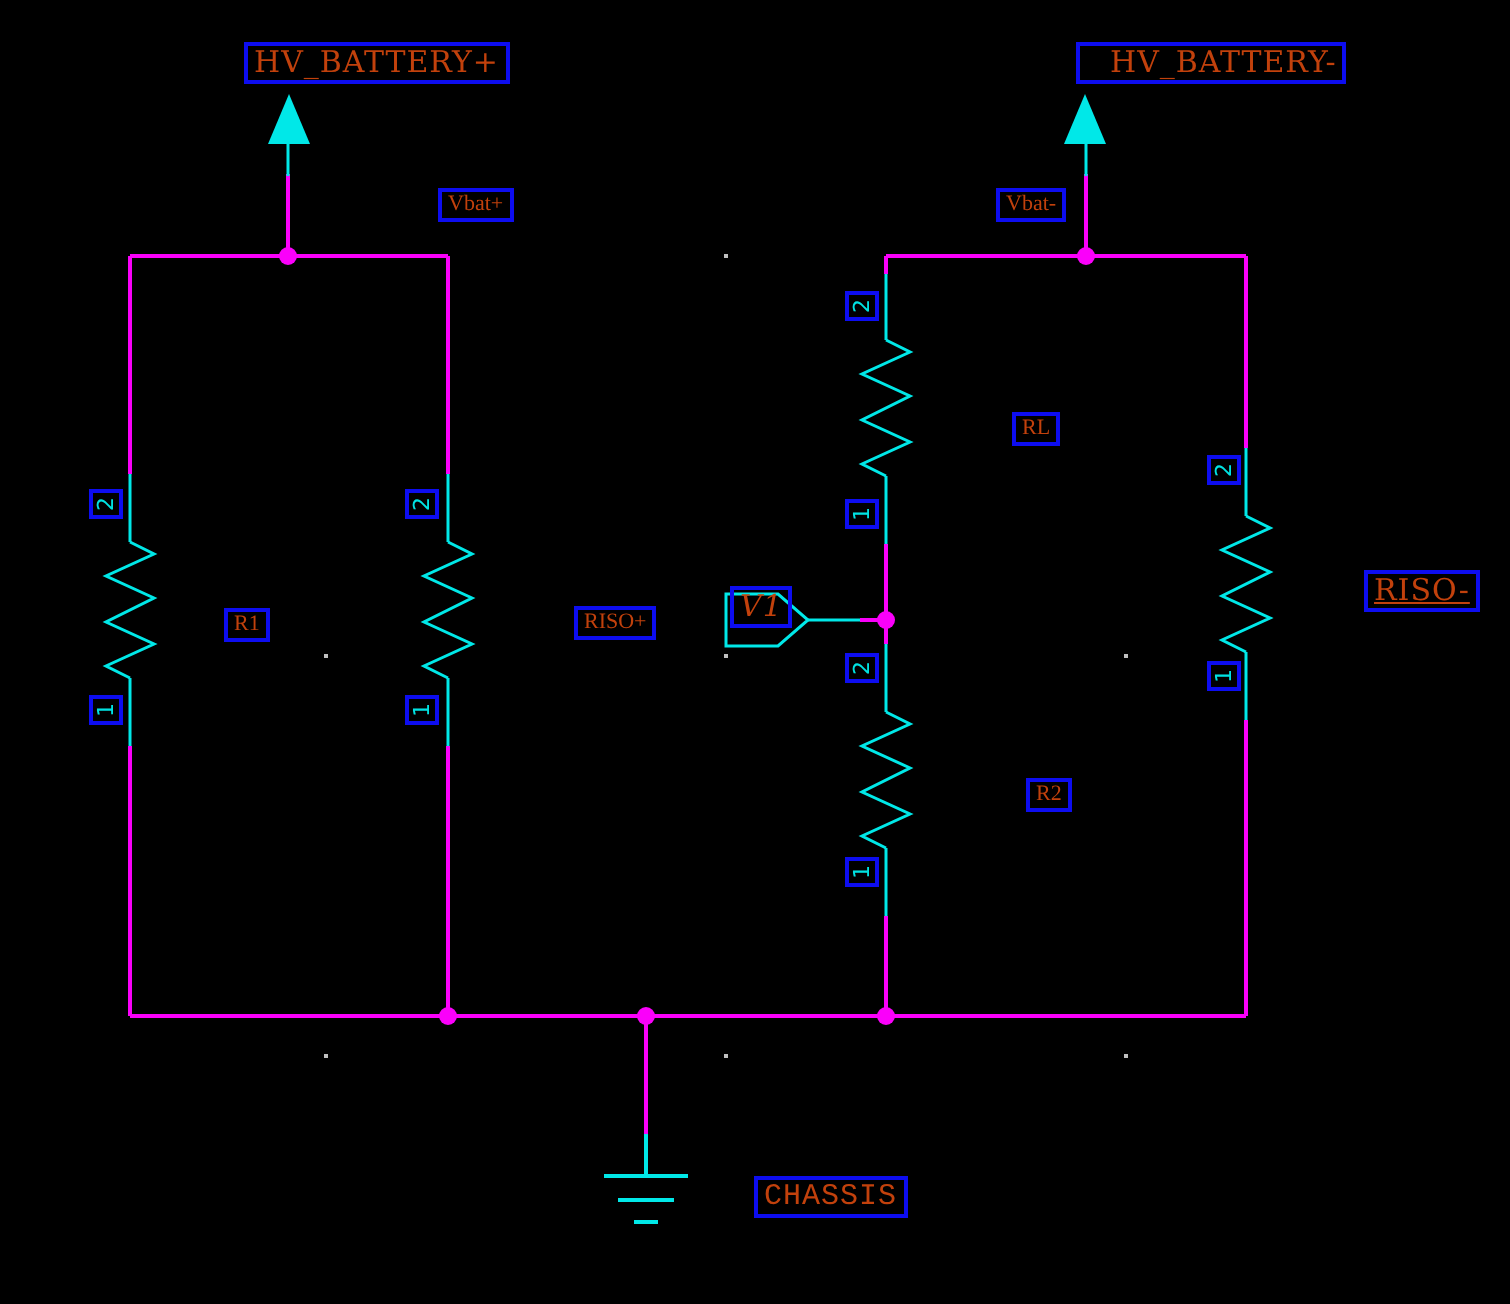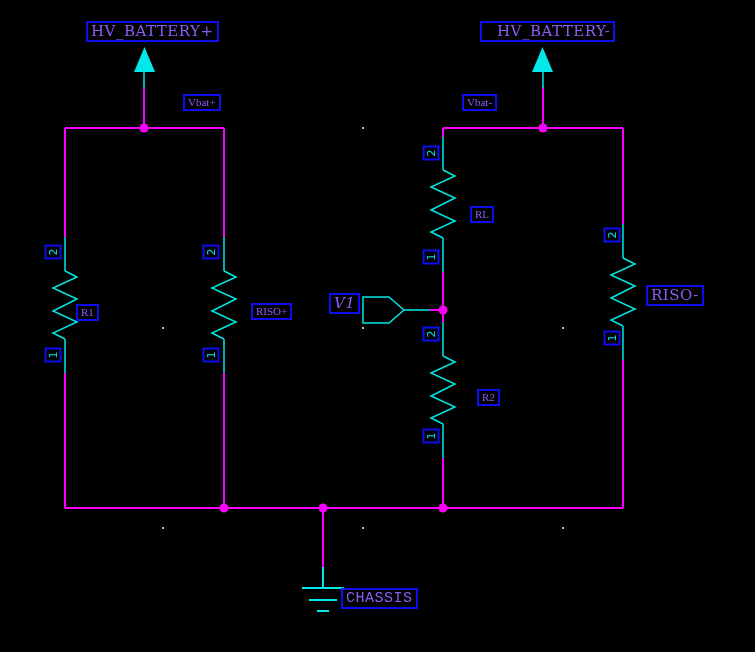--- a/index.html
+++ b/index.html
@@ -9,24 +9,25 @@
     height: 652px;
     background: #000;
     overflow: hidden;
     font-family: "DejaVu Sans", sans-serif;
   }
   #schem-svg { position: absolute; left: 0; top: 0; z-index: 1; }
   .lbl {
     position: absolute;
     z-index: 2;
     border: 2px solid #0d0df0;
-    color: #8b5cf6;
+    color: #c2410c;
     background: transparent;
     white-space: nowrap;
     padding: 0 3px;
+    margin-left: 36px;
   }
   .lbl.big {
     font-family: "DejaVu Serif", serif;
     font-size: 15px;
     line-height: 17px;
     letter-spacing: 0.5px;
   }
   .lbl.small {
     font-family: Liberation Serif, serif;
     font-size: 11px;
@@ -132,37 +133,37 @@
       <circle cx="543" cy="128" r="4.5"></circle>
       <circle cx="443" cy="310" r="4.5"></circle>
       <circle cx="224" cy="508" r="4.5"></circle>
       <circle cx="323" cy="508" r="4.5"></circle>
       <circle cx="443" cy="508" r="4.5"></circle>
     </g>
   </svg>
 
   <div class="lbl big" style="left:86px; top:21px;">HV_BATTERY+</div>
 
-  <div class="lbl big" style="left:480px; top:21px;padding-left:15px;">HV_BATTERY-</div>
+  <div class="lbl big" style="left:502px; top:21px;padding-left:15px;">HV_BATTERY-</div>
 
   <div class="lbl small" style="left:183px; top:94px;">Vbat+</div>
 
   <div class="lbl small" style="left:462px; top:94px;">Vbat-</div>
 
   <div class="lbl small" style="left:76px; top:304px;">R1</div>
 
   <div class="lbl small" style="left:251px; top:303px;">RISO+</div>
 
   <div class="lbl big" style="left:329px; top:293px;font-style:italic;">V1</div>
 
   <div class="lbl small" style="left:470px; top:206px;">RL</div>
 
   <div class="lbl small" style="left:477px; top:389px;">R2</div>
 
-  <div class="lbl big" style="left:646px; top:285px;">RISO-</div>
+  <div class="lbl big" style="left:646px; top:285px;text-decoration:underline;">RISO-</div>
 
   <div class="lbl big" style="left:341px; top:588px;font-family:Liberation Mono, monospace;">CHASSIS</div>
 
   <div class="pin" style="left:53px; top:252px;">2</div>
   <div class="pin" style="left:53px; top:355px;">1</div>
 
   <div class="pin" style="left:211px; top:252px;">2</div>
   <div class="pin" style="left:211px; top:355px;">1</div>
 
   <div class="pin" style="left:431px; top:153px;">2</div>

